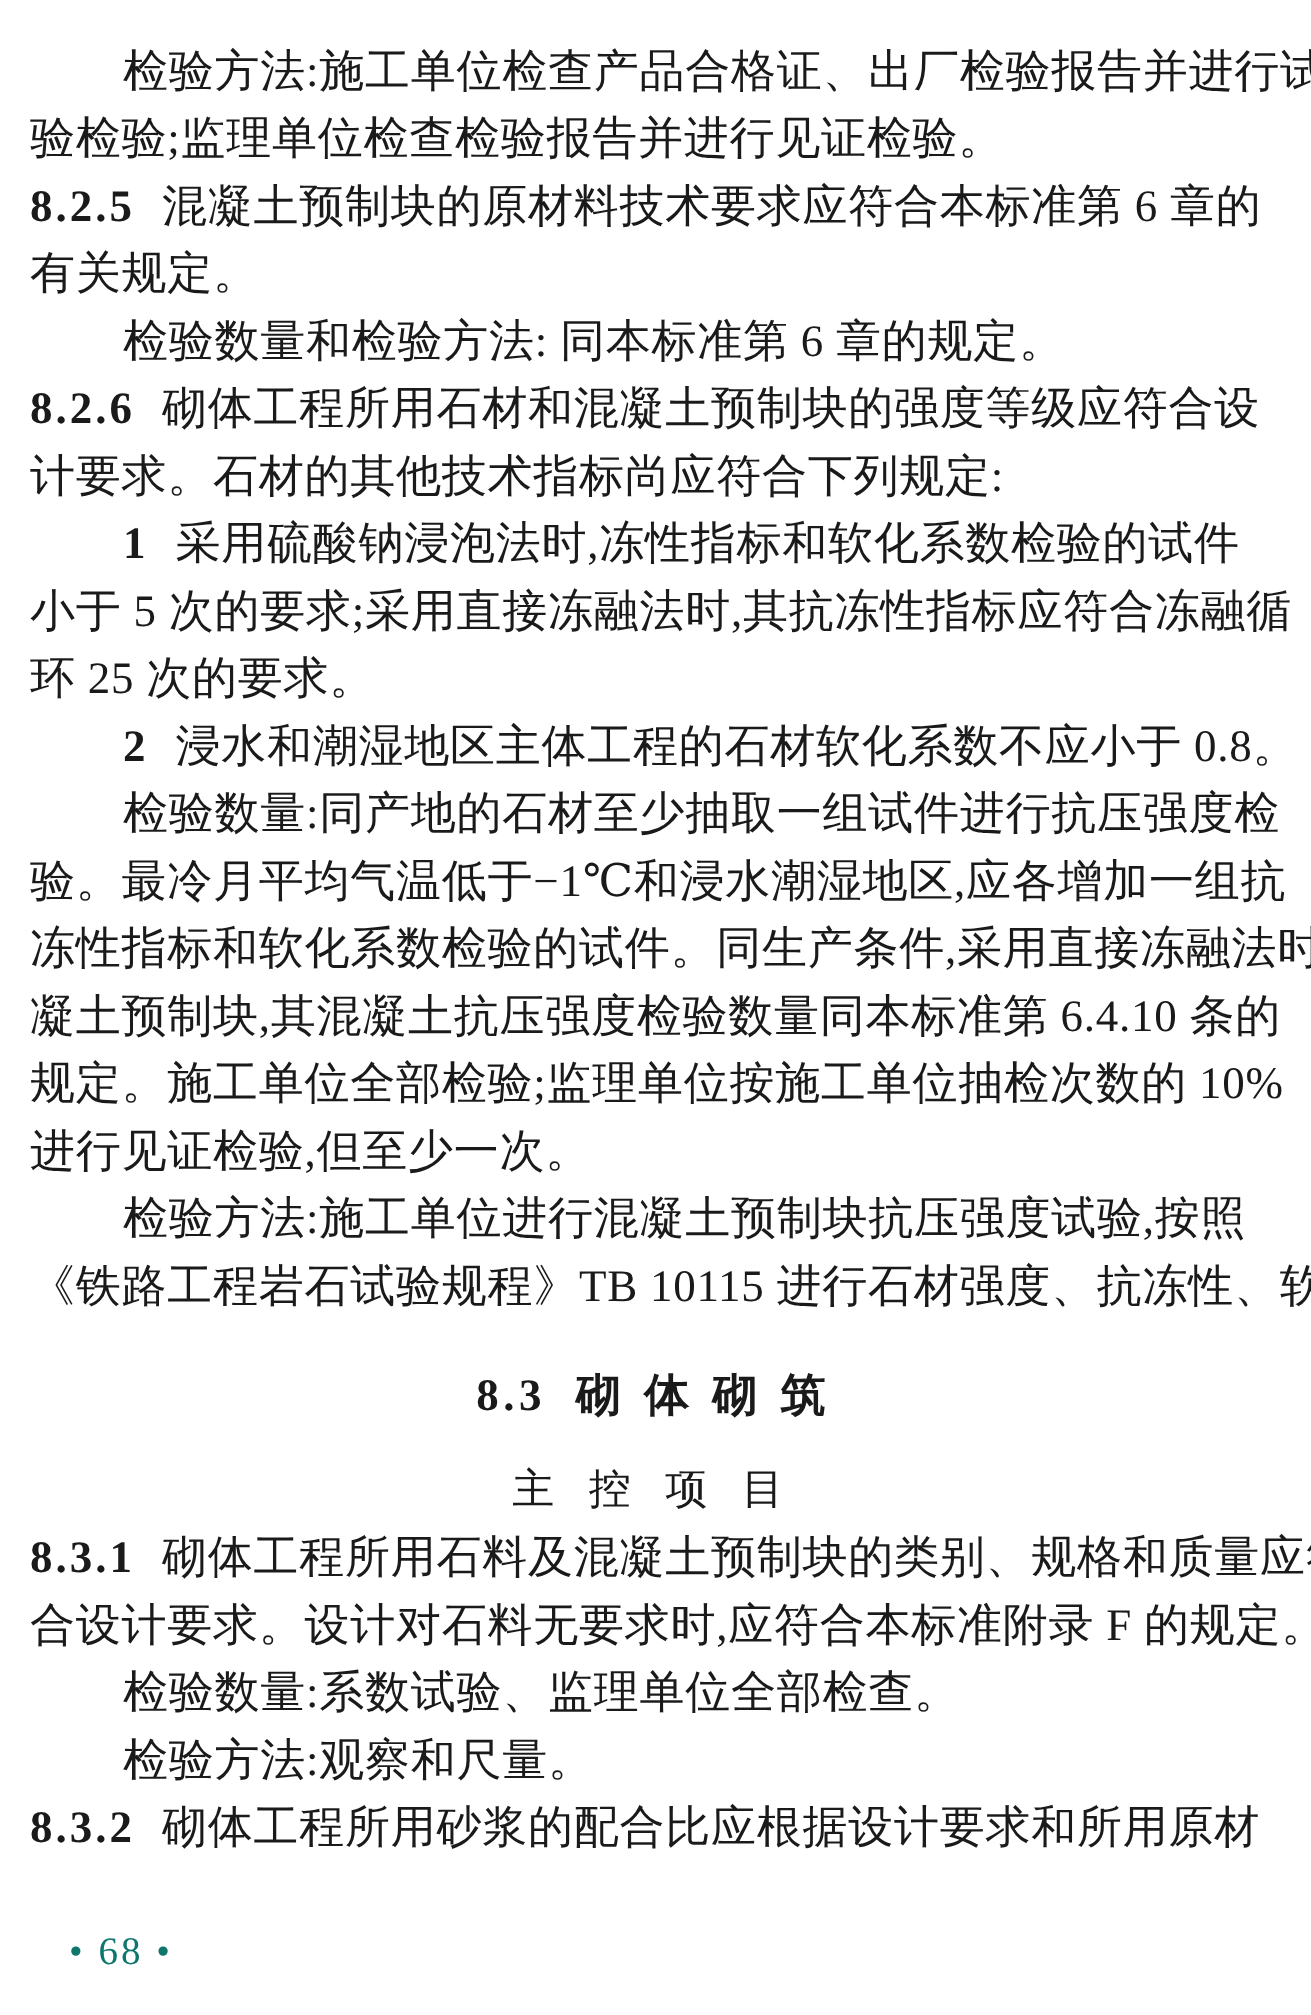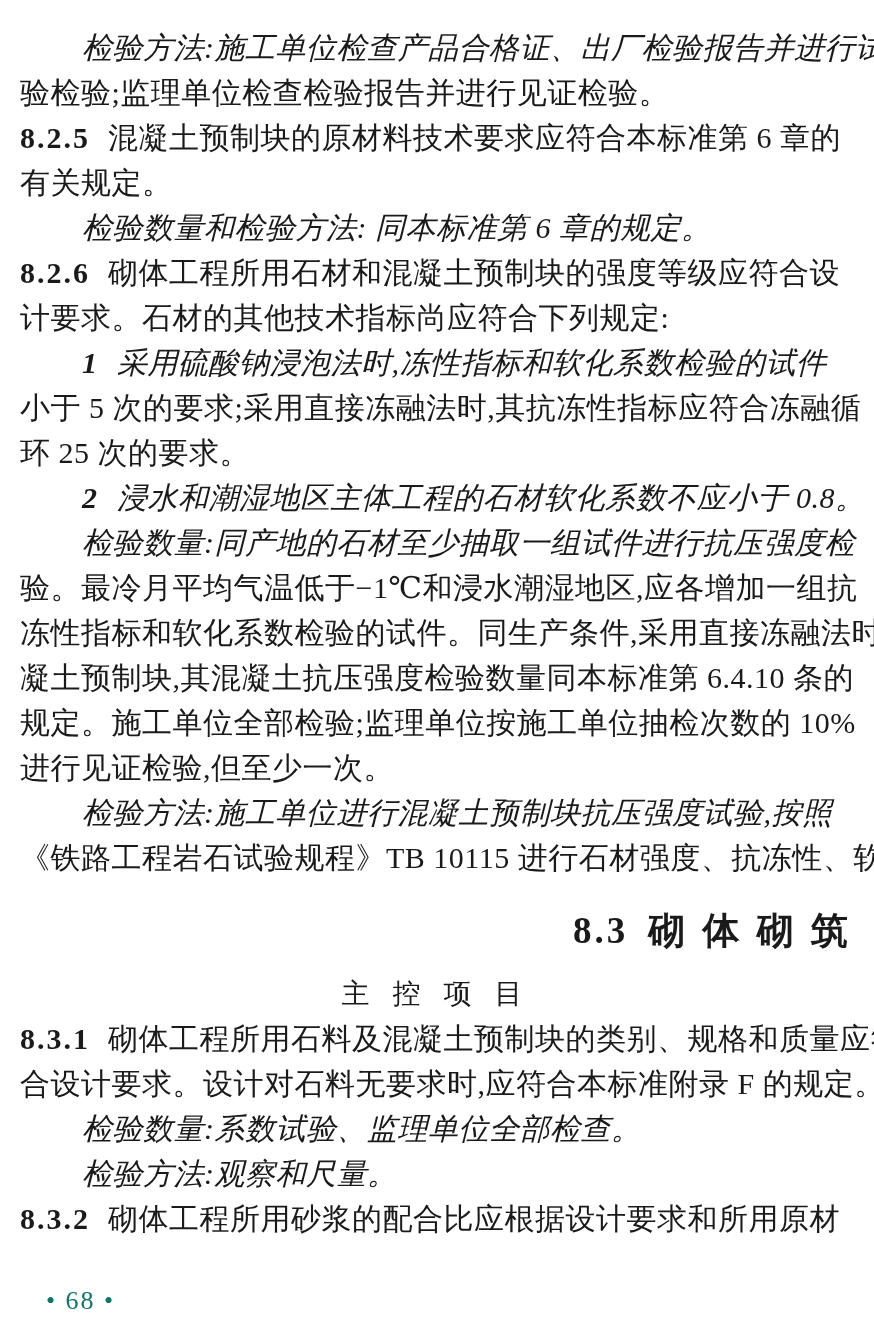--- a/index.html
+++ b/index.html
@@ -24,33 +24,32 @@
   }
   .line {
     height: 45px;
     line-height: 45px;
     font-size: 30px;
     white-space: nowrap;
     letter-spacing: 0.5px;
   }
   .line.indent {
     padding-left: 62px;
-    font-style: italic;
   }
   .line .sec-num {
     font-weight: bold;
     margin-right: 18px;
     letter-spacing: 2px;
   }
   .heading {
     margin-top: 28px;
     height: 45px;
     line-height: 45px;
-    text-align: right;
-    font-size: 37px;
+    text-align: center;
+    font-size: 30px;
     font-weight: bold;
   }
   .heading .h-num {
     margin-right: 20px;
     letter-spacing: 3px;
   }
   .heading .h-title {
     letter-spacing: 4px;
   }
   .subheading {

